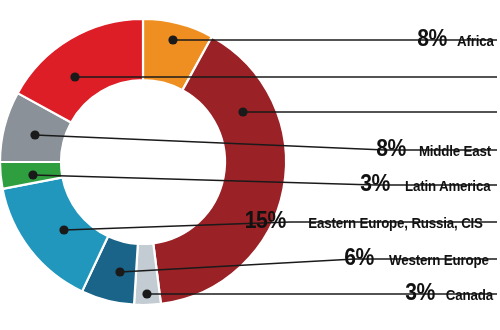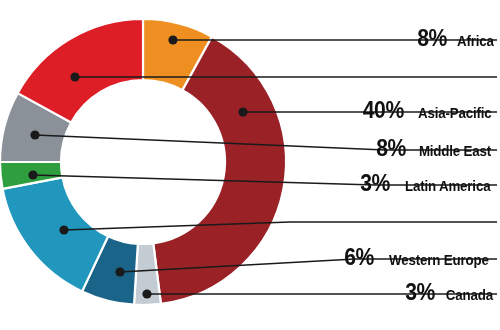--- a/index.html
+++ b/index.html
@@ -104,31 +104,31 @@
         <circle cx="35" cy="135" r="4.6" fill="#1a1a1a"></circle>
         <circle cx="75" cy="77" r="4.6" fill="#1a1a1a"></circle>
       </g>
   </svg>
 
   <div class="labels-layer" id="labels-layer">
       <div class="label-row" style="top: 27px;">
         <span class="label-pct">8%</span>
         <span class="label-name">Africa</span>
       </div>
-      <div class="label-row" style="top: 99px;">
-        <span class="label-pct">40%</span>
-        <span class="label-name">Asia-Pacific</span>
-      </div>
       <div class="label-row" style="top: 281px;">
         <span class="label-pct">3%</span>
         <span class="label-name">Canada</span>
       </div>
       <div class="label-row" style="top: 246px;">
         <span class="label-pct">6%</span>
         <span class="label-name">Western Europe</span>
+      </div>
+      <div class="label-row" style="top: 209px;">
+        <span class="label-pct">15%</span>
+        <span class="label-name">Eastern Europe, Russia, CIS</span>
       </div>
       <div class="label-row" style="top: 172px;">
         <span class="label-pct">3%</span>
         <span class="label-name">Latin America</span>
       </div>
       <div class="label-row" style="top: 137px;">
         <span class="label-pct">8%</span>
         <span class="label-name">Middle East</span>
       </div>
     </div>

